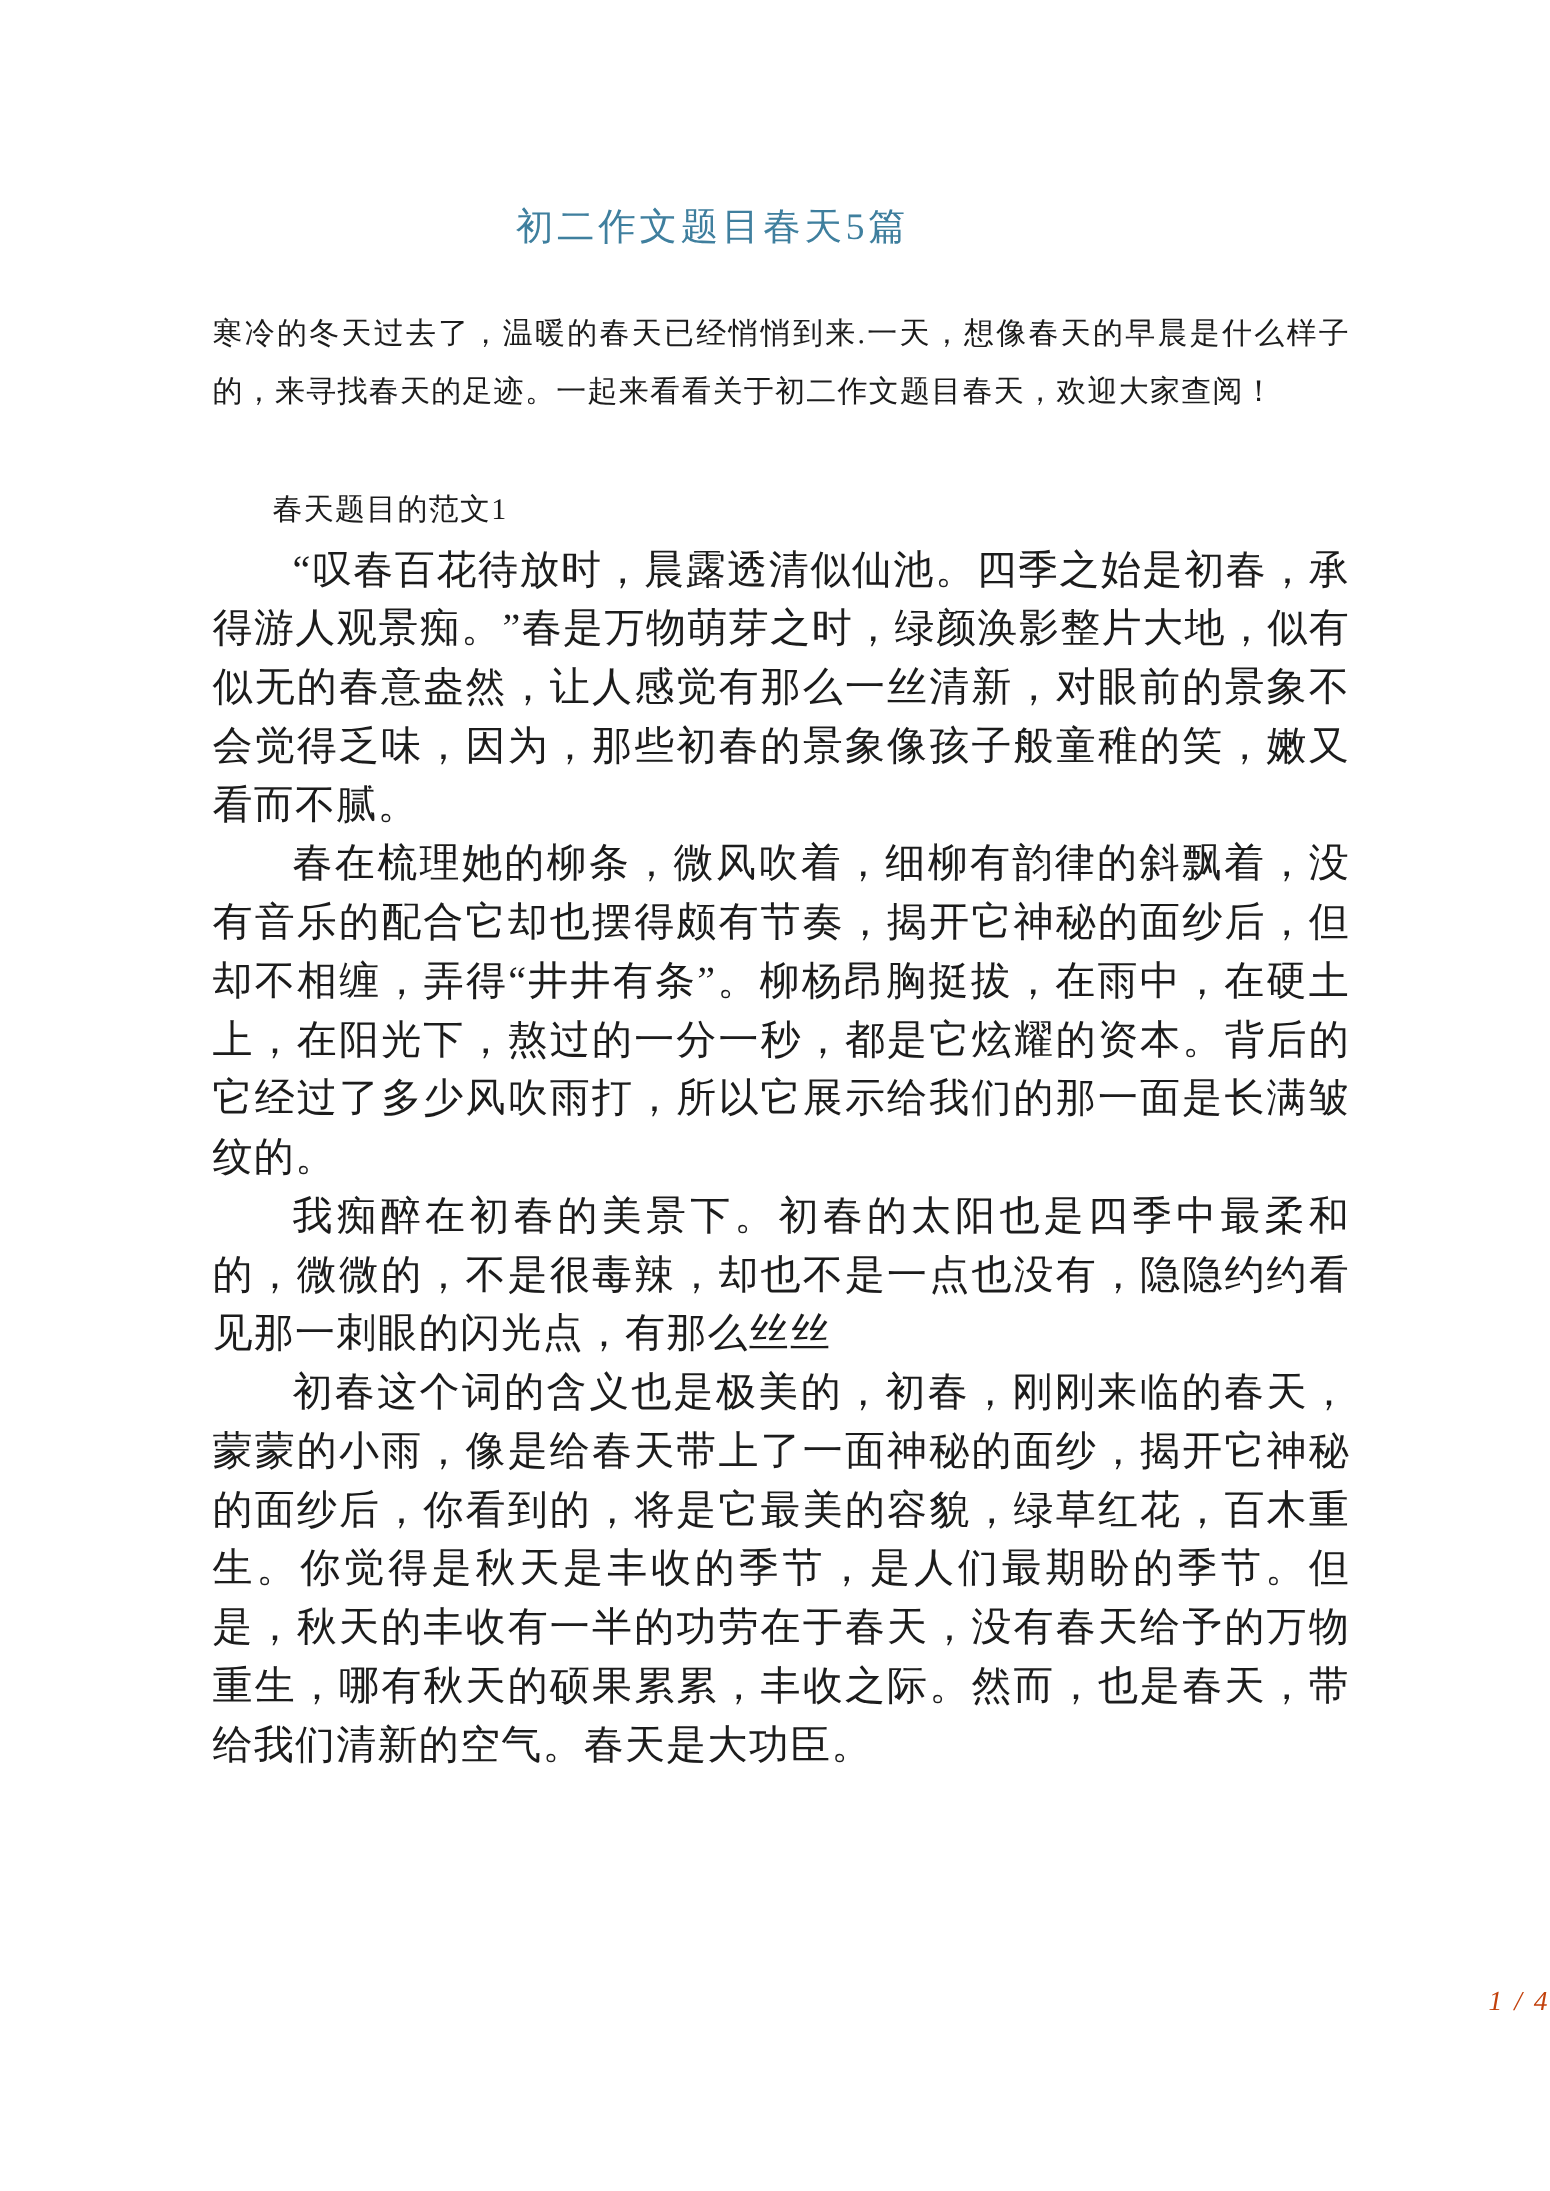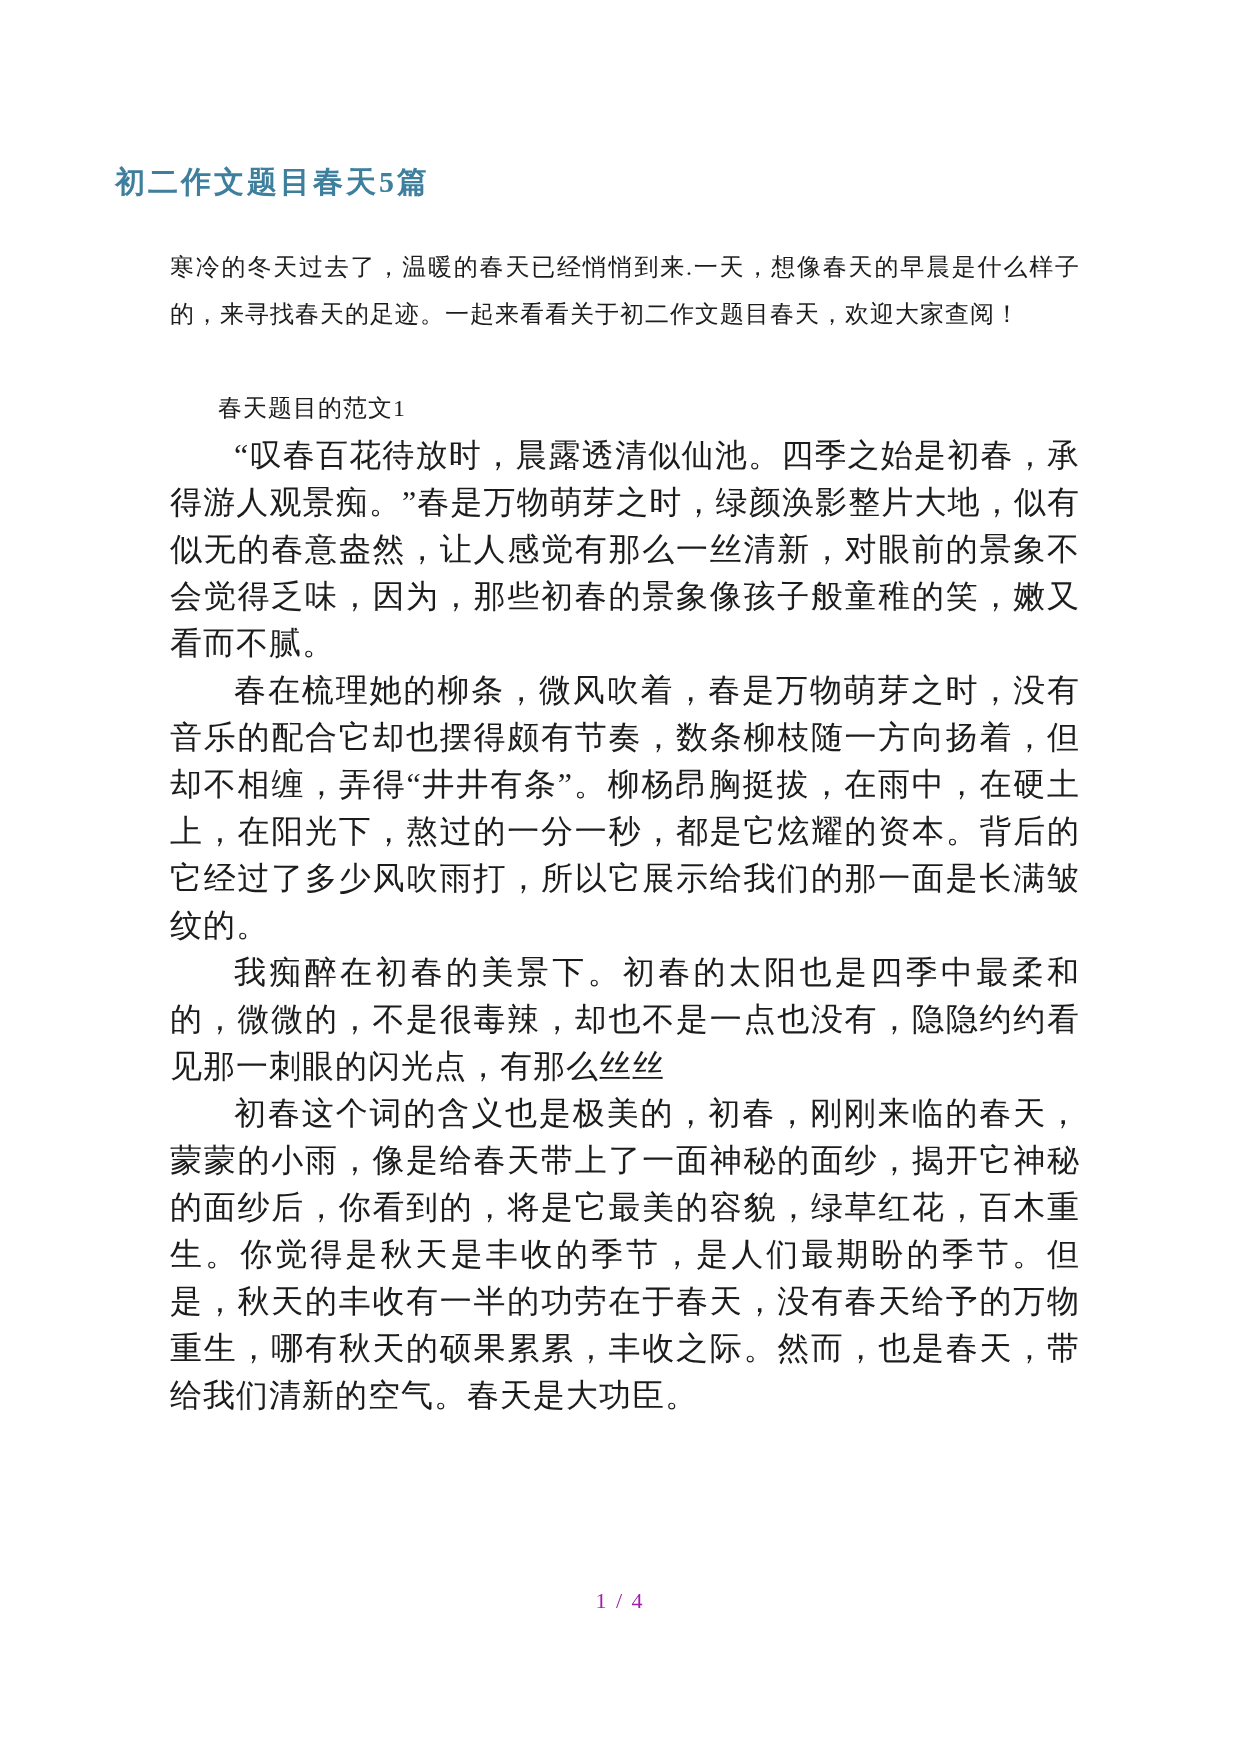--- a/index.html
+++ b/index.html
@@ -21,23 +21,23 @@
     width: 1240px;
     height: 1753px;
     background: #ffffff;
     box-sizing: border-box;
     padding: 0 160px 0 170px;
   }
   .doc-title {
     margin: 160px 0 0 0;
     position: relative;
     left: -55px;
-    text-align: left;
+    text-align: center;
     font-size: 30px;
-    font-weight: bold;
+    font-weight: normal;
     letter-spacing: 3px;
     line-height: 44px;
     color: #3f7f9e;
   }
   .intro {
     margin: 40px 0 47px 0;
     font-size: 24px;
     line-height: 47px;
     letter-spacing: 1px;
     text-align: justify;
@@ -60,41 +60,42 @@
     letter-spacing: 1px;
     text-align: justify;
     color: #1c1c1c;
     text-indent: 2em;
   }
   .page-footer {
     position: absolute;
     top: 1588px;
     left: 0;
     width: 1240px;
-    text-align: center;
+    text-align: right;
     font-size: 22px;
     letter-spacing: 2px;
-    color: #a21caf;
+    color: #c2410c;
     font-family: "Liberation Serif", "DejaVu Serif", serif;
+    font-style: italic;
   }
 </style>
 </head>
 <body>
 
 <div class="page">
 
   <h1 class="doc-title" style="color: rgb(63, 127, 158);">初二作文题目春天5篇</h1>
 
   <p class="intro">寒冷的冬天过去了，温暖的春天已经悄悄到来.一天，想像春天的早晨是什么样子的，来寻找春天的足迹。一起来看看关于初二作文题目春天，欢迎大家查阅！</p>
 
   <p class="section-heading">春天题目的范文1</p>
 
   <p class="essay">“叹春百花待放时，晨露透清似仙池。四季之始是初春，承得游人观景痴。”春是万物萌芽之时，绿颜涣影整片大地，似有似无的春意盎然，让人感觉有那么一丝清新，对眼前的景象不会觉得乏味，因为，那些初春的景象像孩子般童稚的笑，嫩又看而不腻。</p>
 
-  <p class="essay">春在梳理她的柳条，微风吹着，春是万物萌芽之时，没有音乐的配合它却也摆得颇有节奏，数条柳枝随一方向扬着，但却不相缠，弄得“井井有条”。柳杨昂胸挺拔，在雨中，在硬土上，在阳光下，熬过的一分一秒，都是它炫耀的资本。背后的它经过了多少风吹雨打，所以它展示给我们的那一面是长满皱纹的。</p>
+  <p class="essay">春在梳理她的柳条，微风吹着，细柳有韵律的斜飘着，没有音乐的配合它却也摆得颇有节奏，揭开它神秘的面纱后，但却不相缠，弄得“井井有条”。柳杨昂胸挺拔，在雨中，在硬土上，在阳光下，熬过的一分一秒，都是它炫耀的资本。背后的它经过了多少风吹雨打，所以它展示给我们的那一面是长满皱纹的。</p>
 
 
   <p class="essay">我痴醉在初春的美景下。初春的太阳也是四季中最柔和的，微微的，不是很毒辣，却也不是一点也没有，隐隐约约看见那一刺眼的闪光点，有那么丝丝</p>
 
   <p class="essay">初春这个词的含义也是极美的，初春，刚刚来临的春天，蒙蒙的小雨，像是给春天带上了一面神秘的面纱，揭开它神秘的面纱后，你看到的，将是它最美的容貌，绿草红花，百木重生。你觉得是秋天是丰收的季节，是人们最期盼的季节。但是，秋天的丰收有一半的功劳在于春天，没有春天给予的万物重生，哪有秋天的硕果累累，丰收之际。然而，也是春天，带给我们清新的空气。春天是大功臣。</p>
 
   <div class="page-footer">1 / 4</div>
 
 </div>
 

